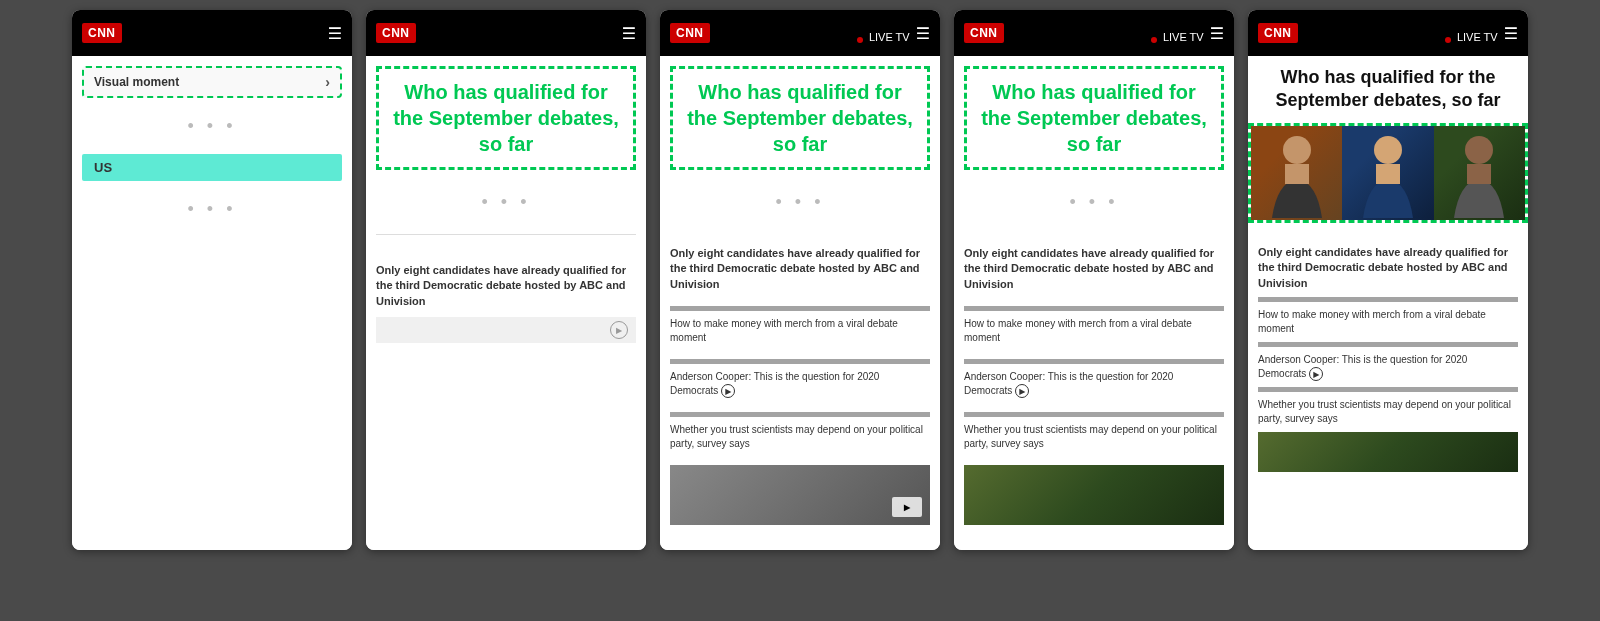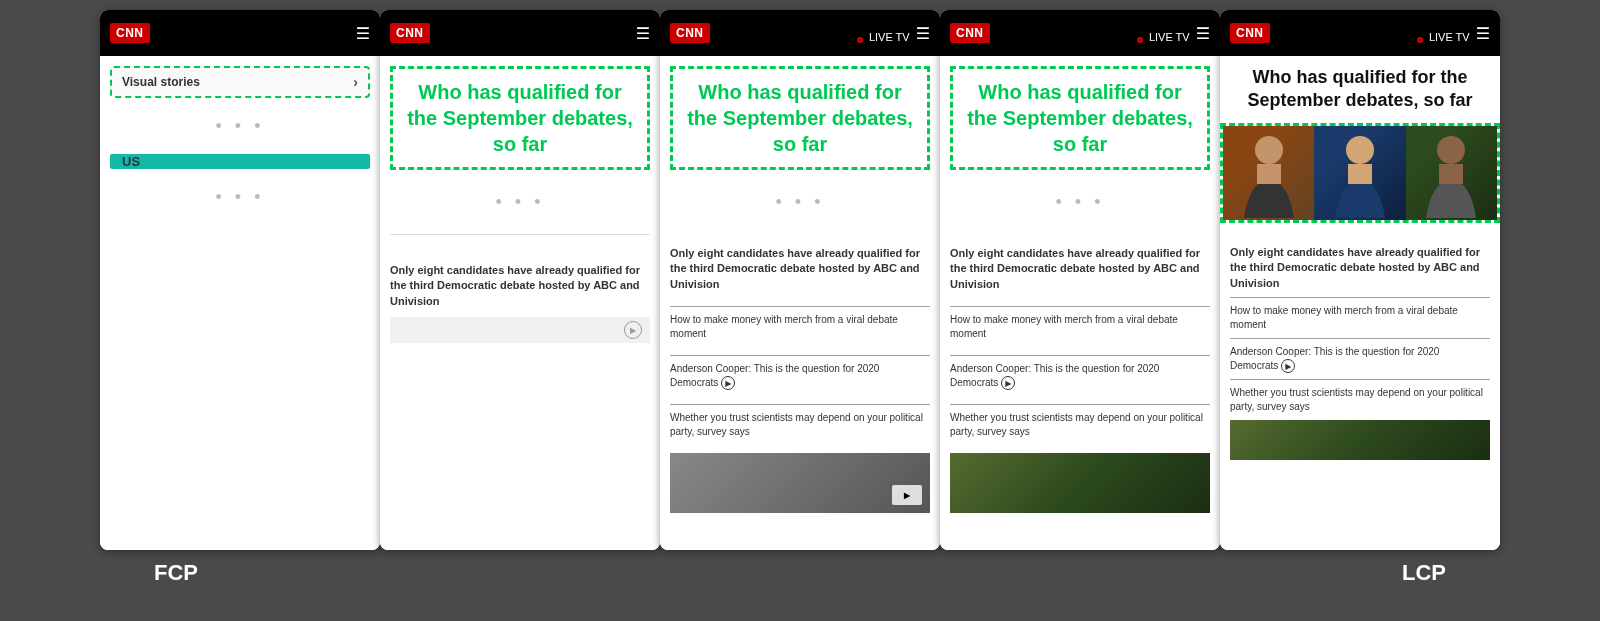--- a/index.html
+++ b/index.html
@@ -12,20 +12,21 @@
       overflow: hidden;
       display: flex;
       flex-direction: column;
       align-items: center;
       justify-content: flex-start;
       padding: 10px 20px 20px;
     }
 
     .screenshots-row {
       display: flex;
+      gap: 14px;
       align-items: flex-start;
       width: 100%;
       justify-content: center;
     }
 
     .phone-frame {
       background: #fff;
       border-radius: 8px;
       overflow: hidden;
       width: 280px;
@@ -112,22 +113,22 @@
       display: flex;
       align-items: center;
       justify-content: center;
       height: 40px;
       color: #bbb;
       font-size: 18px;
       letter-spacing: 4px;
     }
 
     .us-tag {
-      background: #14b8a6;
-      padding: 0 12px;
+      background: #5eead4;
+      padding: 6px 12px;
       font-size: 13px;
       font-weight: bold;
       color: #333;
       border-radius: 2px;
     }
 
     
     .headline-box {
       border: 3px dashed #00c853;
       padding: 10px;
@@ -148,21 +149,21 @@
       line-height: 1.4;
       font-weight: bold;
       margin-top: 16px;
     }
 
     .article-link {
       font-size: 10px;
       color: #333;
       line-height: 1.4;
       margin-top: 6px;
-      border-top: 1px solid #a3a3a3;
+      border-top: 5px solid #a3a3a3;
       padding-top: 6px;
     }
 
     .play-circle {
       display: inline-block;
       width: 14px;
       height: 14px;
       border: 1px solid #333;
       border-radius: 50%;
       text-align: center;
@@ -241,21 +242,21 @@
 
 <div class="screenshots-row">
 
   <div class="phone-frame">
     <div class="cnn-header">
       <div class="cnn-logo">CNN</div>
       <div class="hamburger">☰</div>
     </div>
     <div class="phone-body">
       <div class="visual-stories-bar">
-        <span>Visual stories</span>
+        <span>Visual moment</span>
         <span class="chevron-right">›</span>
       </div>
       <div class="dots-placeholder">• • •</div>
       <div class="us-tag">US</div>
       <div class="dots-placeholder">• • •</div>
     </div>
   </div>
 
   <div class="phone-frame">
     <div class="cnn-header">
@@ -371,20 +372,14 @@
         <div class="article-link">Whether you trust scientists may depend on your political party, survey says</div>
         <div class="video-thumbnail video-thumbnail-darker" style="background: linear-gradient(135deg, #556b2f 0%, #2d4a1e 50%, #1a2e12 100%); height:40px;">
         </div>
       </div>
     </div>
   </div>
 
 </div>
 
 <div style="display:flex;width:1560px;margin-top:10px;">
-  <div style="flex:1;text-align:center;">
-    <span style="color:#fff;font-size:22px;font-weight:bold;">FCP</span>
-  </div>
   <div style="flex:3;"></div>
-  <div style="flex:1;text-align:center;">
-    <span style="color:#fff;font-size:22px;font-weight:bold;">LCP</span>
-  </div>
 </div>
 
 </body></html>

